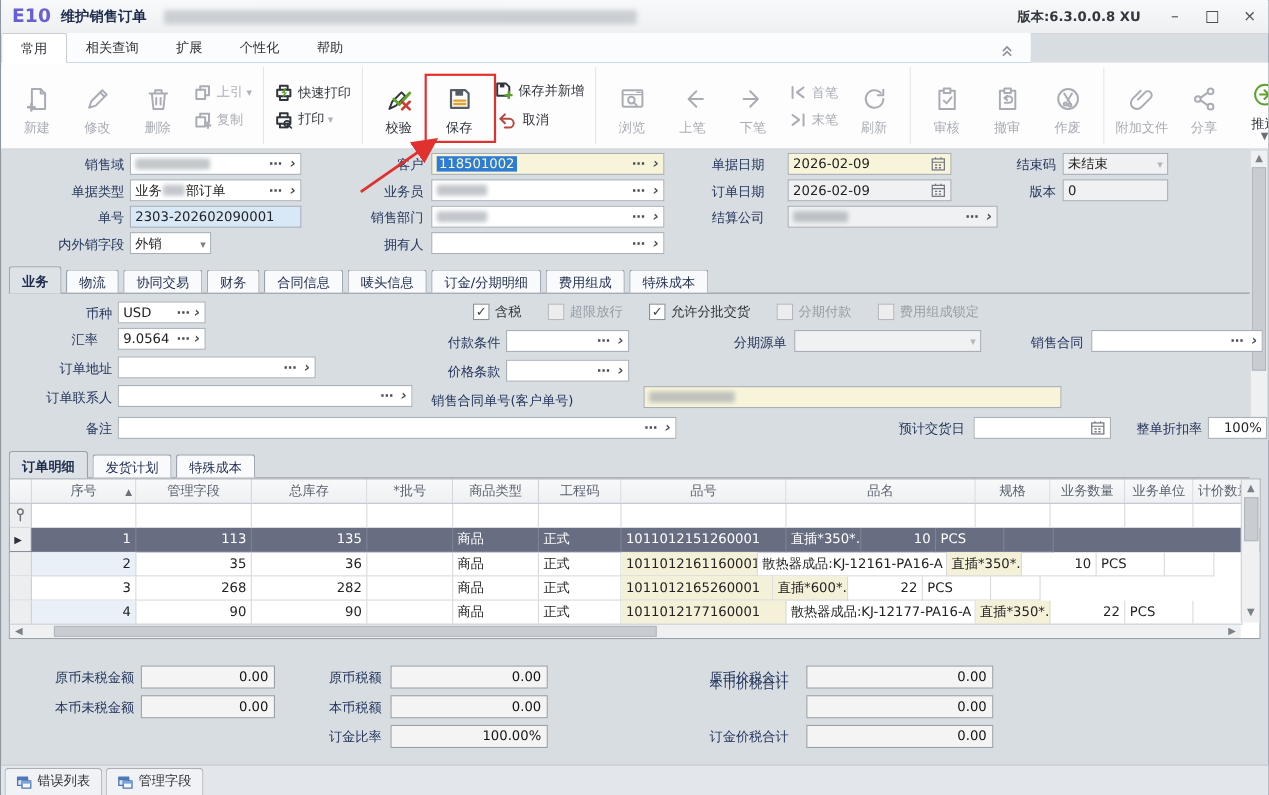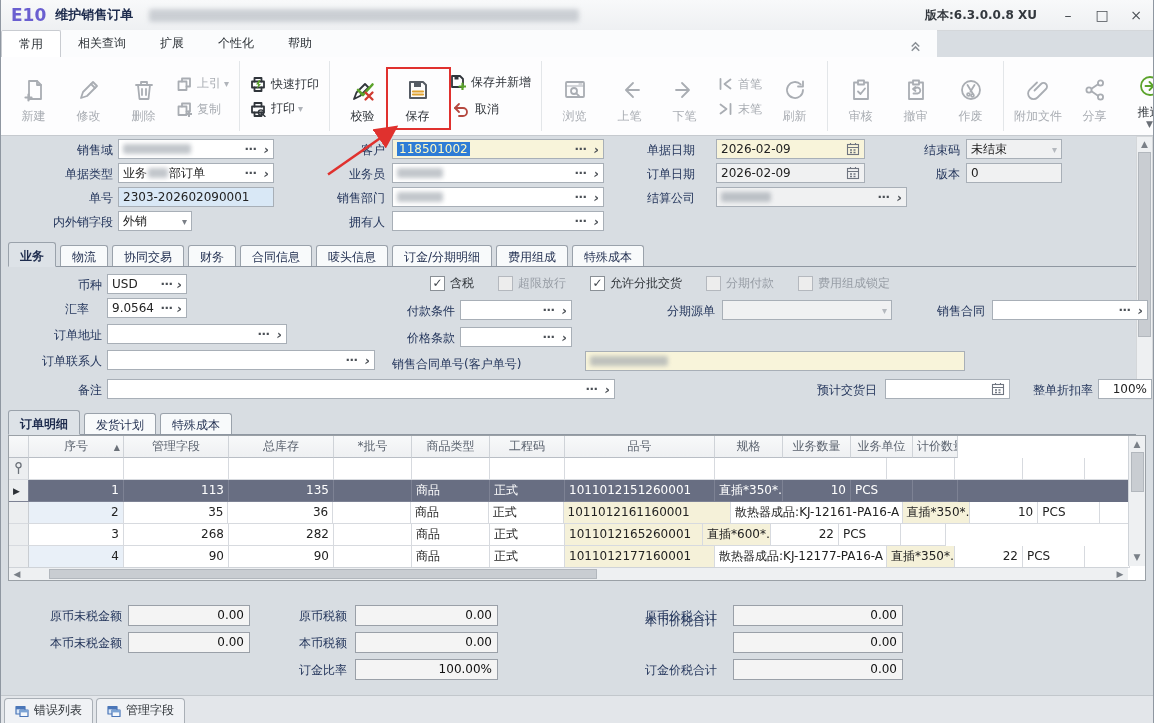--- a/index.html
+++ b/index.html
@@ -587,20 +587,21 @@
 <div id="grid">
     <div class="g-row g-head">
       <div class="g-cell g-ind" style="width: 20px;"></div>
       <div class="g-cell sortasc" style="width: 95px;">序号</div>
       <div class="g-cell" style="width: 105px;">管理字段</div>
       <div class="g-cell" style="width: 105px;">总库存</div>
       <div class="g-cell" style="width: 78px;">*批号</div>
       <div class="g-cell" style="width: 78px;">商品类型</div>
       <div class="g-cell" style="width: 75px;">工程码</div>
       <div class="g-cell" style="width: 150px;">品号</div>
+      <div class="g-cell" style="width: 172px;">品名</div>
       <div class="g-cell" style="width: 68px;">规格</div>
       <div class="g-cell" style="width: 68px;">业务数量</div>
       <div class="g-cell" style="width: 62px;">业务单位</div>
       <div class="g-cell" style="width: 45px;">计价数量</div>
     </div>
     <div class="g-row">
       <div class="g-cell g-ind pinic" style="width: 20px;">
         <svg width="11" height="14" viewBox="0 0 12 15" fill="none" stroke="currentColor" stroke-width="1.4">
           <circle cx="6" cy="4.5" r="2.8"></circle>
           <path d="M6 7.5V14"></path>
@@ -634,21 +635,21 @@
       <div class="g-cell" style="width: 45px; text-align: left;"></div>
     </div>
     <div class="g-row">
       <div class="g-cell g-ind" style="width: 20px;"></div>
       <div class="g-cell altseq" style="width: 95px; text-align: right;">2</div>
       <div class="g-cell" style="width: 105px; text-align: right;">35</div>
       <div class="g-cell" style="width: 105px; text-align: right;">36</div>
       <div class="g-cell" style="width: 78px; text-align: left;"></div>
       <div class="g-cell" style="width: 78px; text-align: left;">商品</div>
       <div class="g-cell" style="width: 75px; text-align: left;">正式</div>
-      <div class="g-cell tinted" style="width: 168px; text-align: left;">1011012161160001</div>
+      <div class="g-cell tinted" style="width: 124px; text-align: left;">1011012161160001</div>
       <div class="g-cell" style="width: 172px; text-align: left;">散热器成品:KJ-12161-PA16-A</div>
       <div class="g-cell tinted" style="width: 68px; text-align: left;">直插*350*…</div>
       <div class="g-cell" style="width: 68px; text-align: right;">10</div>
       <div class="g-cell" style="width: 62px; text-align: left;">PCS</div>
       <div class="g-cell" style="width: 45px; text-align: left;"></div>
     </div>
     <div class="g-row">
       <div class="g-cell g-ind" style="width: 20px;"></div>
       <div class="g-cell" style="width: 95px; text-align: right;">3</div>
       <div class="g-cell" style="width: 105px; text-align: right;">268</div>

